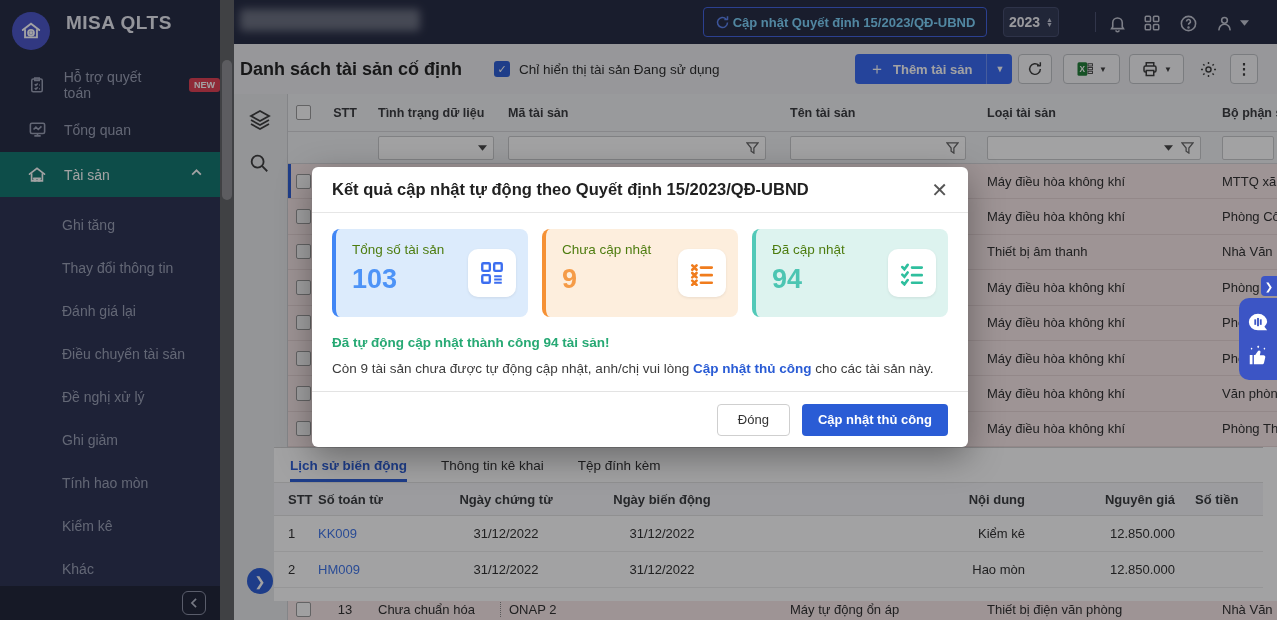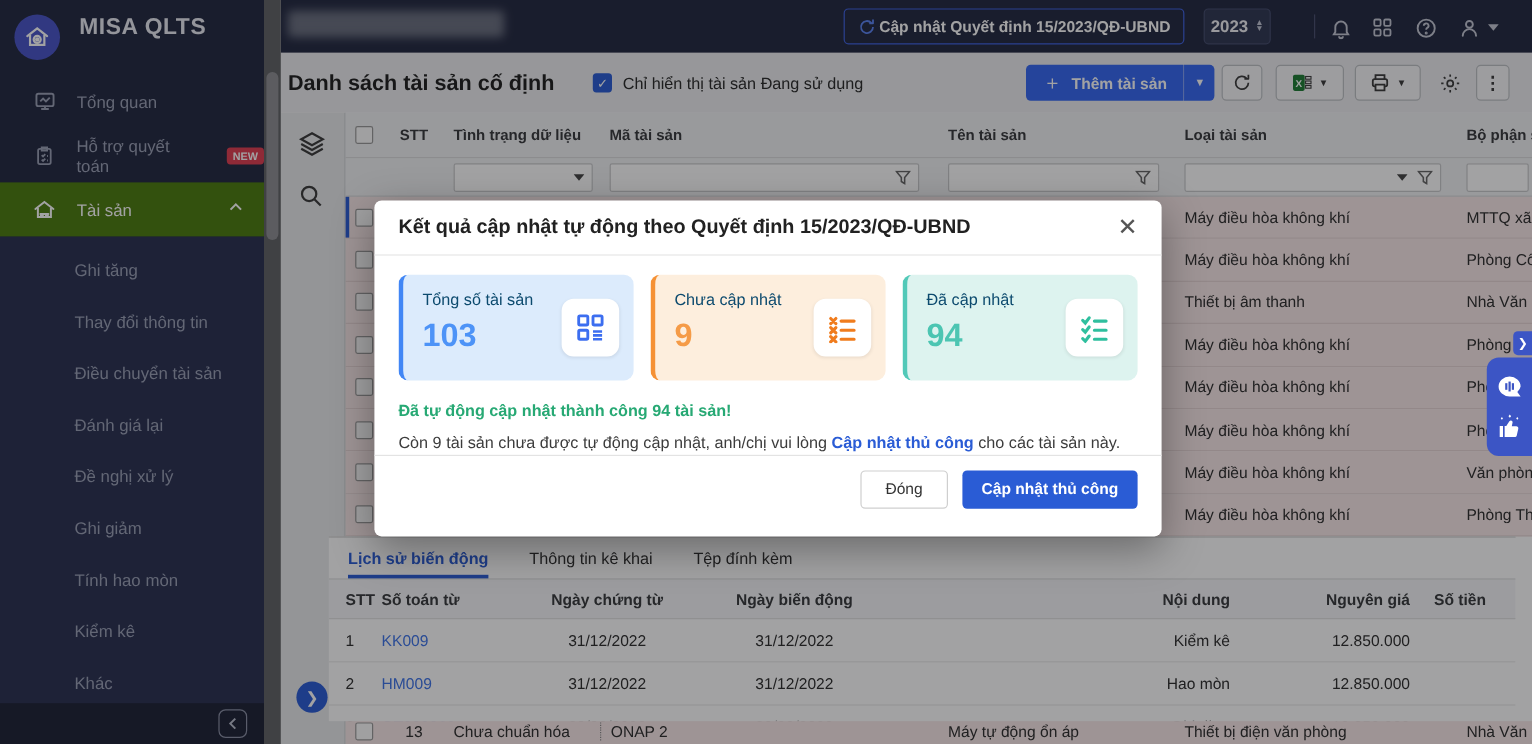--- a/index.html
+++ b/index.html
@@ -7,38 +7,38 @@
   body { font-family:"Liberation Sans", sans-serif; }
   .app { position:relative; width:1277px; height:620px; background:#fff; overflow:hidden; }
 
   
   .sidebar { position:absolute; left:0; top:0; width:220px; height:620px; background:#232941; z-index:10; }
   .logo-row { display:flex; align-items:flex-start; gap:16px; padding:12px 0 12px 12px; height:62px; }
   .logo-circle { width:38px; height:38px; border-radius:50%; background:#4a55c9; display:flex; align-items:center; justify-content:center; }
   .brand { color:#e8eaf2; font-size:19px; font-weight:bold; letter-spacing:.5px; }
   .nav-item { position:relative; display:flex; align-items:center; gap:16px; height:45px; padding-left:26px; color:#9aa0b5; font-size:14px; cursor:pointer; }
   .nav-item .nicon { width:22px; display:flex; justify-content:center; }
-  .nav-item.active { background:#4d7c0f; color:#fff; }
+  .nav-item.active { background:#0f766e; color:#fff; }
   .badge-new { background:#e03e52; color:#fff; font-size:9px; font-weight:bold; padding:2px 5px; border-radius:3px; margin-left:2px; }
   .chev-up { position:absolute; right:18px; top:17px; }
   .submenu { background:#2a3152; padding:6px 0 0 0; }
   .submenu-item { height:43px; display:flex; align-items:center; padding-left:62px; color:#9aa0b5; font-size:14px; cursor:pointer; white-space:nowrap; }
   .sidebar-footer { position:absolute; left:0; bottom:0; width:220px; height:34px; background:#1d2236; }
   .collapse-btn { position:absolute; right:14px; bottom:5px; width:24px; height:24px; border:1px solid #8b90a5; border-radius:6px; color:#b9bdcc; display:flex; align-items:center; justify-content:center; font-size:13px; cursor:pointer; }
 
   
   .gutter { position:absolute; left:220px; top:0; width:14px; height:620px; background:#626366; z-index:9; }
   .gutter-thumb { position:absolute; left:2px; top:60px; width:10px; height:140px; background:#8e8f93; border-radius:5px; }
 
   
   .main { position:absolute; left:234px; top:0; width:1043px; height:620px; background:#fff; }
 
   .topbar { position:relative; width:100%; height:44px; background:#232941; }
   .org-blur { position:absolute; left:6px; top:9px; width:180px; height:22px; background:#787d8c; border-radius:3px; filter:blur(4px); opacity:.85; }
-  .upd-btn { position:absolute; left:469px; top:7px; width:284px; height:30px; border:1px solid #3f62e0; border-radius:4px; display:flex; align-items:center; justify-content:center; gap:3px; color:#ffffff; font-size:13px; font-weight:bold; cursor:pointer; background:transparent; }
+  .upd-btn { position:absolute; left:469px; top:7px; width:284px; height:30px; border:1px solid #3f62e0; border-radius:4px; display:flex; align-items:center; justify-content:center; gap:3px; color:#7dd3fc; font-size:13px; font-weight:bold; cursor:pointer; background:transparent; }
   .year-box { position:absolute; left:769px; top:7px; width:56px; height:30px; background:#303753; border:1px solid #454d6e; border-radius:4px; display:flex; align-items:center; justify-content:center; gap:6px; color:#f0f1f5; font-size:14px; font-weight:bold; cursor:pointer; }
   .spin { display:flex; flex-direction:column; line-height:5px; font-size:7px; color:#c3c7d6; }
   .tb-divider { position:absolute; left:861px; top:12px; width:1px; height:20px; background:#4a5070; }
   .tb-icon { position:absolute; top:11px; width:24px; height:24px; display:flex; align-items:center; justify-content:center; color:#c3c7d4; cursor:pointer; }
 
   
   .content-header { position:relative; width:100%; height:50px; background:#edeef0; display:flex; align-items:center; }
   .page-title { margin-left:6px; font-size:18px; font-weight:bold; color:#1f1f1f; }
   .chk { width:16px; height:16px; background:#2a5cd5; border-radius:3px; margin-left:32px; display:flex; align-items:center; justify-content:center; color:#fff; font-size:11px; cursor:pointer; }
   .chk-label { margin-left:9px; font-size:13.5px; color:#2a2a2a; }
@@ -90,30 +90,30 @@
   .row13 .trow { height:34px; align-items:flex-start; padding-top:1px; }
 
   
   .dim { position:absolute; inset:0; background:rgba(10,10,12,.38); z-index:40; }
   .modal { position:absolute; left:312px; top:167px; width:656px; height:280px; background:#fff; border-radius:6px; box-shadow:0 10px 34px rgba(0,0,0,.35); z-index:50; }
   .modal-head { height:46px; display:flex; align-items:center; justify-content:space-between; padding:0 20px; border-bottom:1px solid #e6e6e6; }
   .modal-title { font-size:16.5px; font-weight:bold; color:#212121; }
   .modal-x { font-size:20px; color:#555; cursor:pointer; line-height:1; }
   .cards { display:flex; gap:14px; padding:16px 20px 0 20px; }
   .card { flex:1; height:88px; border-radius:8px; border-left:4px solid; padding:13px 12px 0 16px; position:relative; }
-  .card-label { font-size:13.5px; color:#0c4a6e; }
+  .card-label { font-size:13.5px; color:#4d7c0f; }
   .card-value { font-size:27px; font-weight:bold; margin-top:7px; }
   .card-icon { position:absolute; right:12px; top:20px; width:48px; height:48px; background:#fff; border-radius:10px; display:flex; align-items:center; justify-content:center; box-shadow:0 1px 3px rgba(0,0,0,.08); }
   .card-blue { background:#dcebfc; border-color:#4186f5; } .card-blue .card-value { color:#4d93f7; }
   .card-orange { background:#fdeedd; border-color:#f59135; } .card-orange .card-value { color:#f59b47; }
   .card-teal { background:#ddf3ef; border-color:#52c9b8; } .card-teal .card-value { color:#4cc5b2; }
   .success-line { padding:18px 20px 0 20px; font-size:13.5px; font-weight:bold; color:#27a974; }
   .note-line { padding:11px 20px 0 20px; font-size:13.5px; color:#3c3c3c; }
   .note-link { color:#2a5cd5; font-weight:bold; cursor:pointer; }
-  .modal-foot { position:absolute; left:0; bottom:12px; width:100%; height:56px; border-top:1px solid #e3e3e3; display:flex; align-items:center; justify-content:flex-end; gap:12px; padding:0 20px; }
+  .modal-foot { position:absolute; left:0; bottom:0; width:100%; height:56px; border-top:1px solid #e3e3e3; display:flex; align-items:center; justify-content:flex-end; gap:12px; padding:0 20px; }
   .btn-ghost { height:32px; padding:0 20px; background:#fff; border:1px solid #cfcfcf; border-radius:4px; font-size:13px; color:#333; display:flex; align-items:center; cursor:pointer; }
   .btn-primary { height:32px; padding:0 16px; background:#2a5cd5; border-radius:4px; font-size:13px; font-weight:bold; color:#fff; display:flex; align-items:center; cursor:pointer; }
 
   
   .fw-tab { position:absolute; right:0; top:276px; width:16px; height:20px; background:#3c55c5; border-radius:4px 0 0 4px; color:#fff; display:flex; align-items:center; justify-content:center; font-size:10px; z-index:60; cursor:pointer; }
   .fw-box { position:absolute; right:0; top:298px; width:38px; height:82px; background:#3c55c5; border-radius:10px 0 0 10px; z-index:60; display:flex; flex-direction:column; align-items:center; justify-content:space-around; padding:8px 0; }
   .fw-icon { color:#fff; cursor:pointer; display:flex; }
   svg { display:block; }
 </style>
 </head>
@@ -129,40 +129,40 @@
             <path d="M5.5 10 V19 H18.5 V10"></path>
           <circle cx="12" cy="14" r="3.2"></circle>
             <circle cx="12" cy="14" r="1" fill="#fff"></circle>
         </svg>
       </div>
       <div class="brand">MISA QLTS</div>
     </div>
 
     <div class="nav-item">
       <span class="nicon">
-        <svg width="19" height="19" viewBox="0 0 24 24" fill="none" stroke="#9aa0b5" stroke-width="2">
-          <rect x="3" y="4" width="18" height="13" rx="2"></rect>
-            <path d="M7 12 L10 9 L13 12 L17 8"></path>
-            <path d="M12 17 V20 M8 20 H16"></path>
-        </svg>
-      </span>
-      <span>Tổng quan</span>
-    </div>
-
-    <div class="nav-item">
-      <span class="nicon">
         <svg width="18" height="18" viewBox="0 0 24 24" fill="none" stroke="#9aa0b5" stroke-width="2">
           <rect x="5" y="4" width="14" height="17" rx="2"></rect>
             <path d="M9 2.5 H15 V6 H9 Z"></path>
             <path d="M9 11 L10.5 12.5 L13 10 M15 12 H16"></path>
             <path d="M9 16 L10.5 17.5 L13 15 M15 17 H16"></path>
         </svg>
       </span>
       <span>Hỗ trợ quyết toán</span>
       <span class="badge-new">NEW</span>
+    </div>
+
+    <div class="nav-item">
+      <span class="nicon">
+        <svg width="19" height="19" viewBox="0 0 24 24" fill="none" stroke="#9aa0b5" stroke-width="2">
+          <rect x="3" y="4" width="18" height="13" rx="2"></rect>
+            <path d="M7 12 L10 9 L13 12 L17 8"></path>
+            <path d="M12 17 V20 M8 20 H16"></path>
+        </svg>
+      </span>
+      <span>Tổng quan</span>
     </div>
 
     <div class="nav-item active">
       <span class="nicon">
         <svg width="20" height="20" viewBox="0 0 24 24" fill="none" stroke="#fff" stroke-width="2">
           <path d="M3 11 L12 4 L21 11" stroke-linecap="round"></path>
             <path d="M5.5 10 V19 H18.5 V10"></path>
           <path d="M8 16 H16" stroke-linecap="round"></path>
             <circle cx="9.5" cy="18" r="1.1" fill="#fff"></circle>
             <circle cx="14.5" cy="18" r="1.1" fill="#fff"></circle>
@@ -172,22 +172,22 @@
       <span class="chev-up">
         <svg width="11" height="7" viewBox="0 0 12 8" fill="none" stroke="#fff" stroke-width="2">
             <path d="M1 6.5 L6 1.5 L11 6.5"></path>
           </svg>
       </span>
     </div>
 
     <div class="submenu">
       <div class="submenu-item">Ghi tăng</div>
       <div class="submenu-item">Thay đổi thông tin</div>
+      <div class="submenu-item">Đánh giá lại</div>
       <div class="submenu-item">Điều chuyển tài sản</div>
-      <div class="submenu-item">Đánh giá lại</div>
       <div class="submenu-item">Đề nghị xử lý</div>
       <div class="submenu-item">Ghi giảm</div>
       <div class="submenu-item">Tính hao mòn</div>
       <div class="submenu-item">Kiểm kê</div>
       <div class="submenu-item">Khác</div>
     </div>
 
     <div class="sidebar-footer">
       <div class="collapse-btn">
         <svg width="8" height="10" viewBox="0 0 8 12" fill="none" stroke="#b9bdcc" stroke-width="2">

